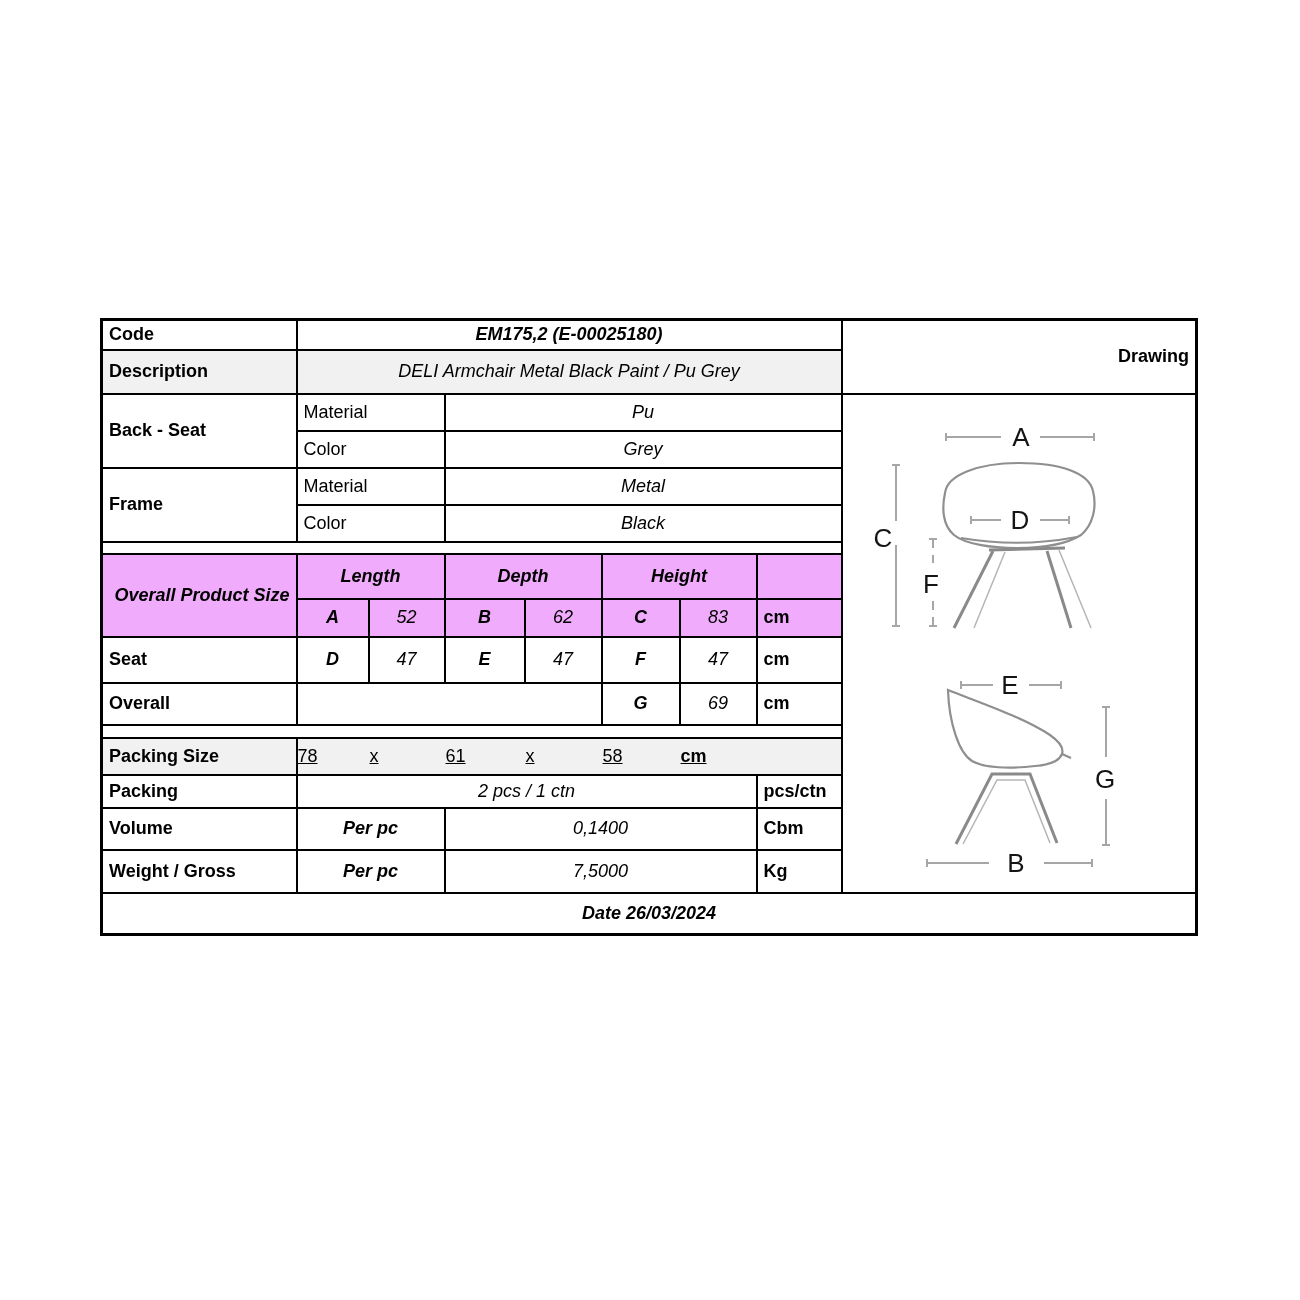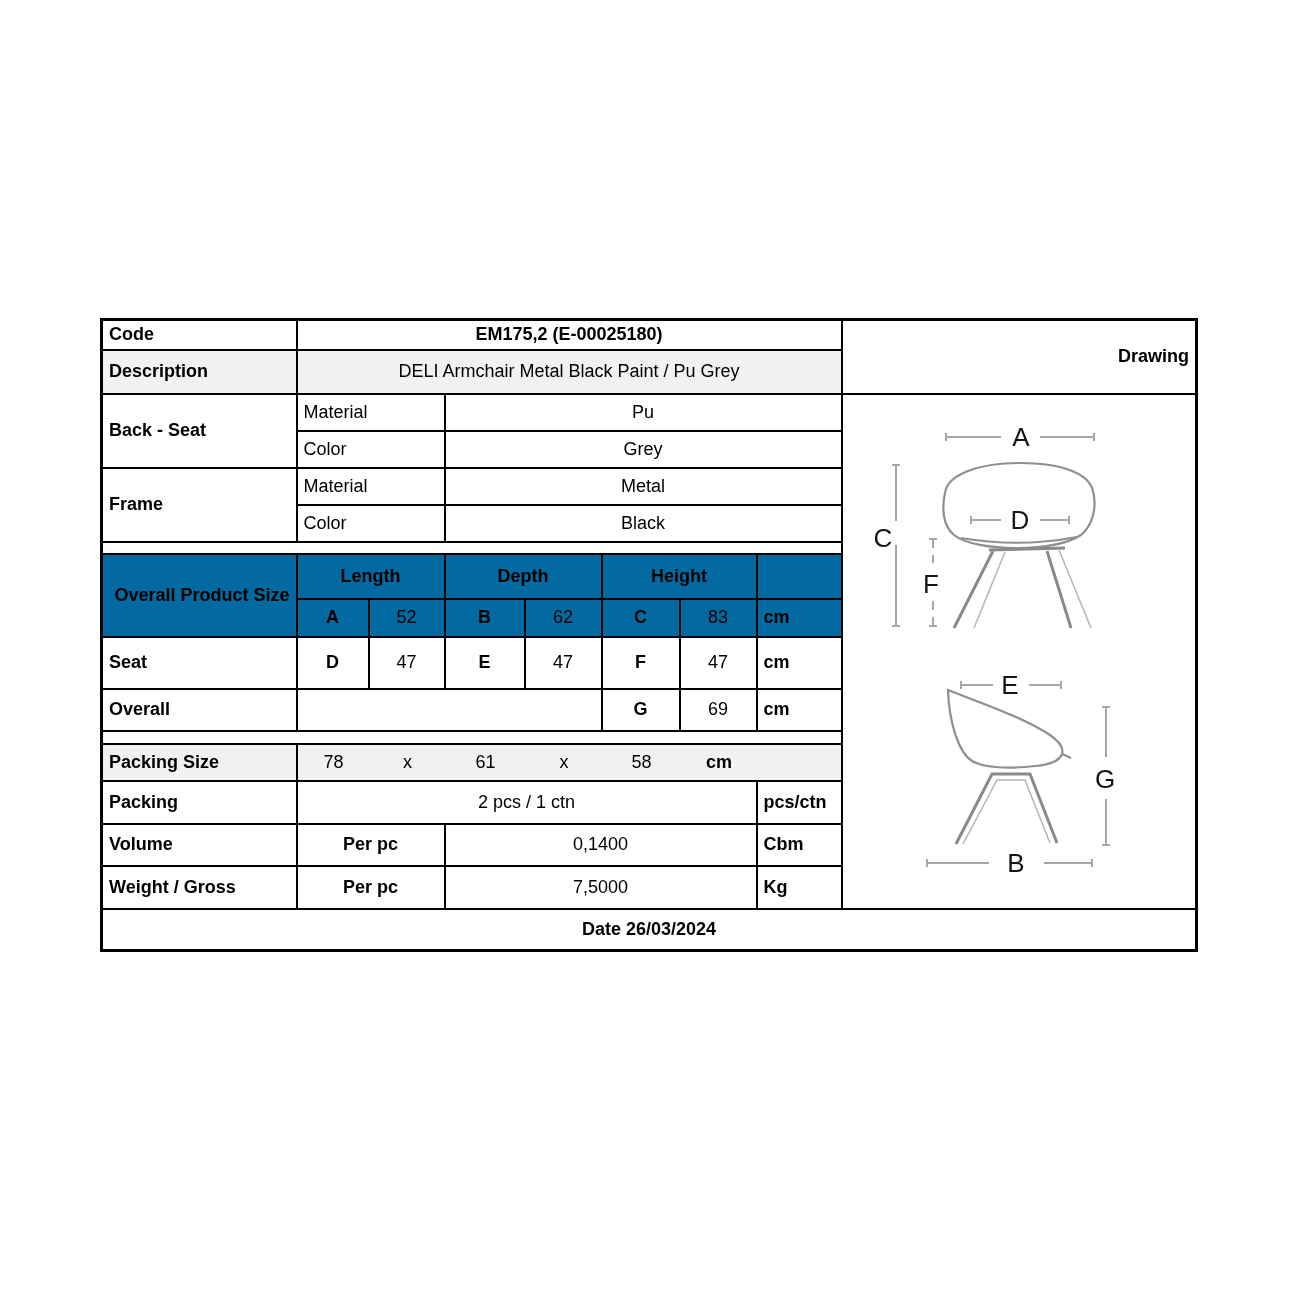--- a/index.html
+++ b/index.html
@@ -8,29 +8,29 @@
   .sheet { position:relative; width:1300px; height:1300px; }
 
   .title { position:absolute; left:100px; top:276px; width:1095px;
     text-align:center; font-size:20px; font-weight:bold; letter-spacing:.5px; }
 
   .spec { position:absolute; left:100px; top:318px; width:1095px;
     border-collapse:collapse; table-layout:fixed; border:3px solid #000; }
   .spec td { border:2px solid #000; font-size:18px; vertical-align:middle;
     padding:0 6px; overflow:hidden;margin-left:48px; }
   .lbl  { font-weight:bold; text-align:left; }
-  .ctr  { text-align:center; }
+  .ctr  { text-align:center;font-style:italic; }
   .bold { font-weight:bold; }
-  .yellow { background:#0369a1; }
+  .yellow { background:#f0abfc; }
   .grey   { background:#F1F1F1; }
   .spacer td { height:12px; padding:0; }
 
   .pack-grid { display:grid;
     grid-template-columns:72px 76px 80px 77px 78px 77px 85px; width:100%; }
-  .pack-grid span { text-align:center; }
+  .pack-grid span { text-align:left;text-decoration:underline; }
 
   .drawing-head { text-align:right; font-weight:bold; font-size:20px; }
   .drawing-cell { position:relative; padding:0 !important; background:#fff; }
   .drawing-cell svg { position:absolute; left:0; top:0; }
 
   svg text { font-family:"Liberation Sans", sans-serif; font-size:26px;
     fill:#141414; text-anchor:middle; }
   .dim   { stroke:#a6a6a6; stroke-width:2; fill:none; }
   .dimd  { stroke:#a6a6a6; stroke-width:2; fill:none; stroke-dasharray:9 7; }
   .chair { stroke:#8f8f8f; stroke-width:2.2; fill:none; }
@@ -179,21 +179,21 @@
     <tr style="height:38px">
       <td class="ctr bold yellow">A</td>
       <td class="ctr yellow">52</td>
       <td class="ctr bold yellow">B</td>
       <td class="ctr yellow">62</td>
       <td class="ctr bold yellow">C</td>
       <td class="ctr yellow">83</td>
       <td class="bold yellow">cm</td>
     </tr>
 
-    <tr style="height:52px">
+    <tr style="height:46px">
       <td class="lbl">Seat</td>
       <td class="ctr bold">D</td>
       <td class="ctr">47</td>
       <td class="ctr bold">E</td>
       <td class="ctr">47</td>
       <td class="ctr bold">F</td>
       <td class="ctr">47</td>
       <td class="bold">cm</td>
     </tr>
 
@@ -217,21 +217,21 @@
           <span>x</span>
           <span>61</span>
           <span>x</span>
           <span>58</span>
           <span class="bold">cm</span>
           <span></span>
         </div>
       </td>
     </tr>
 
-    <tr style="height:43px">
+    <tr style="height:33px">
       <td class="lbl">Packing</td>
       <td colspan="6" class="ctr">2 pcs / 1 ctn</td>
       <td class="bold">pcs/ctn</td>
     </tr>
 
     <tr style="height:42px">
       <td class="lbl">Volume</td>
       <td colspan="2" class="ctr bold">Per pc</td>
       <td colspan="4" class="ctr">0,1400</td>
       <td class="bold">Cbm</td>

